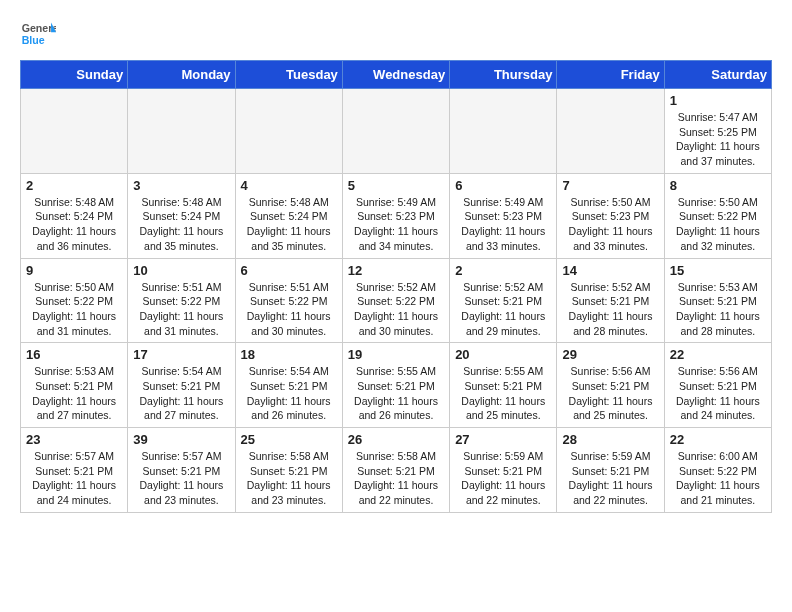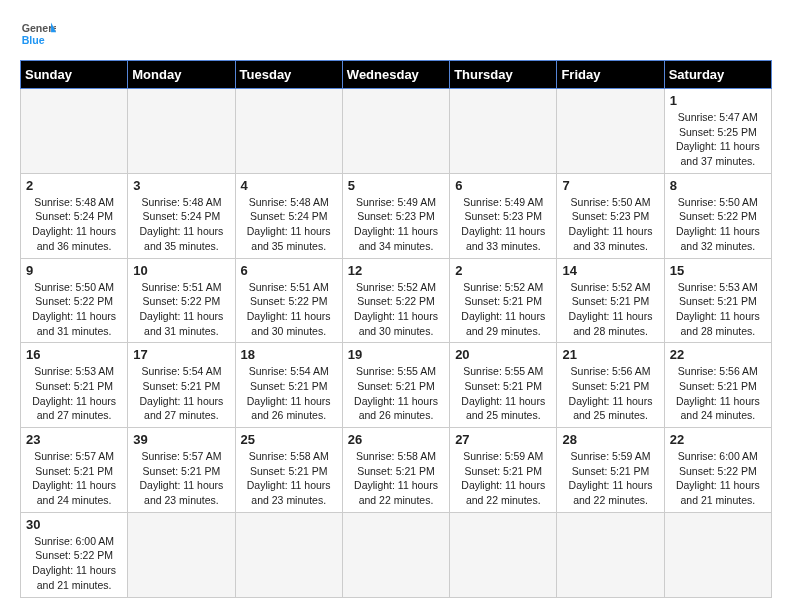--- a/index.html
+++ b/index.html
@@ -42,26 +42,26 @@
       color: #444;
       margin-top: 2px;
     }
     .calendar {
       width: 100%;
       border-collapse: collapse;
       border: 1px solid #ccc;
       margin-top: 4px;
     }
     .calendar th {
-      background: #000000;
+      background: #1d4ed8;
       color: #fff;
       font-size: 13px;
       font-weight: bold;
       padding: 6px 4px;
-      text-align: left;
+      text-align: right;
       border: 1px solid #5585d8;
     }
     .calendar td {
       border: 1px solid #ccc;
       vertical-align: top;
       padding: 4px 5px;
       width: calc(100% / 7);
       min-height: 80px;
       font-size: 11px;
       color: #222;
@@ -201,21 +201,21 @@
           </td>
           <td>
             <span class="day-number">19</span>
             <div class="cell-info">Sunrise: 5:55 AM<br>Sunset: 5:21 PM<br>Daylight: 11 hours and 26 minutes.</div>
           </td>
           <td>
             <span class="day-number">20</span>
             <div class="cell-info">Sunrise: 5:55 AM<br>Sunset: 5:21 PM<br>Daylight: 11 hours and 25 minutes.</div>
           </td>
           <td>
-            <span class="day-number">21</span>
+            <span class="day-number">29</span>
             <div class="cell-info">Sunrise: 5:56 AM<br>Sunset: 5:21 PM<br>Daylight: 11 hours and 25 minutes.</div>
           </td>
           <td>
             <span class="day-number">22</span>
             <div class="cell-info">Sunrise: 5:56 AM<br>Sunset: 5:21 PM<br>Daylight: 11 hours and 24 minutes.</div>
           </td>
         </tr>
         <tr>
           <td>
             <span class="day-number">23</span>
@@ -238,28 +238,16 @@
             <div class="cell-info">Sunrise: 5:59 AM<br>Sunset: 5:21 PM<br>Daylight: 11 hours and 22 minutes.</div>
           </td>
           <td>
             <span class="day-number">28</span>
             <div class="cell-info">Sunrise: 5:59 AM<br>Sunset: 5:21 PM<br>Daylight: 11 hours and 22 minutes.</div>
           </td>
           <td>
             <span class="day-number">22</span>
             <div class="cell-info">Sunrise: 6:00 AM<br>Sunset: 5:22 PM<br>Daylight: 11 hours and 21 minutes.</div>
           </td>
-        </tr>
-        <tr>
-          <td>
-            <span class="day-number">30</span>
-            <div class="cell-info">Sunrise: 6:00 AM<br>Sunset: 5:22 PM<br>Daylight: 11 hours and 21 minutes.</div>
-          </td>
-          <td class="empty"></td>
-          <td class="empty"></td>
-          <td class="empty"></td>
-          <td class="empty"></td>
-          <td class="empty"></td>
-          <td class="empty"></td>
         </tr>
       </tbody>
   </table>
 </div>
 
 </body></html>

